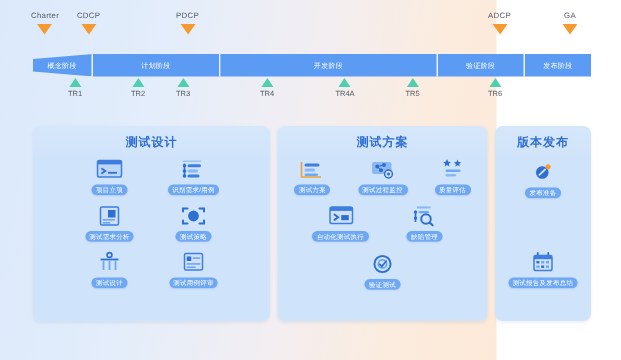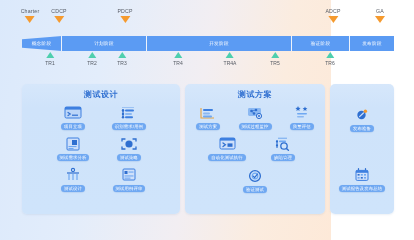--- a/index.html
+++ b/index.html
@@ -316,20 +316,21 @@
                 <path d="M9.2 9.2 L10.6 10.6 L13.4 7.2" fill="none" stroke="#2f6fd0" stroke-width="1.2" stroke-linecap="round"></path>
               </svg>
             </div>
             <div class="chip">验证测试</div>
           </div>
         </div>
       </div>
     </div>
 
     <div class="panel p3">
+      <div class="panel-title">版本发布</div>
       <div class="panel-body">
         <div class="row" style="margin-top:4px;">
           <div class="cell">
             <div class="ico">
               <svg width="22" height="18" viewBox="0 0 22 18">
                 <circle cx="10.5" cy="9" r="4.2" fill="#2f6fd0"></circle>
                 <circle cx="14.4" cy="5.2" r="1.7" fill="#f59a2e"></circle>
                 <path d="M8.6 10.6 L12.4 7" stroke="#cfe0fa" stroke-width="1.2" stroke-linecap="round"></path>
               </svg>
             </div>

